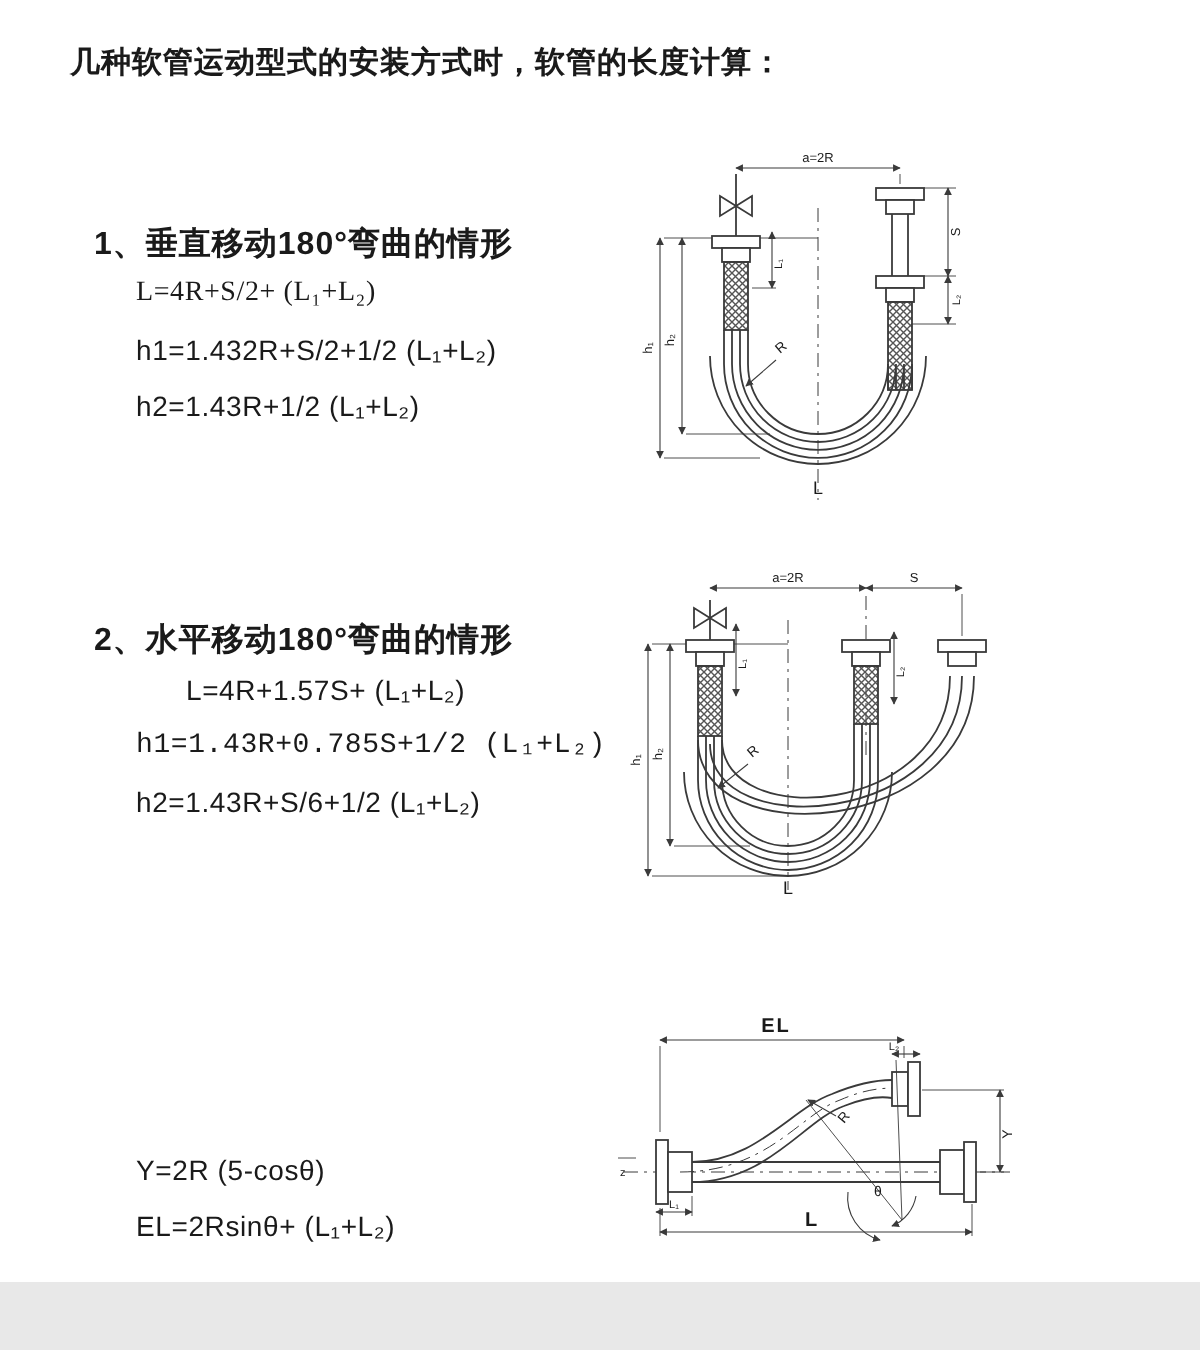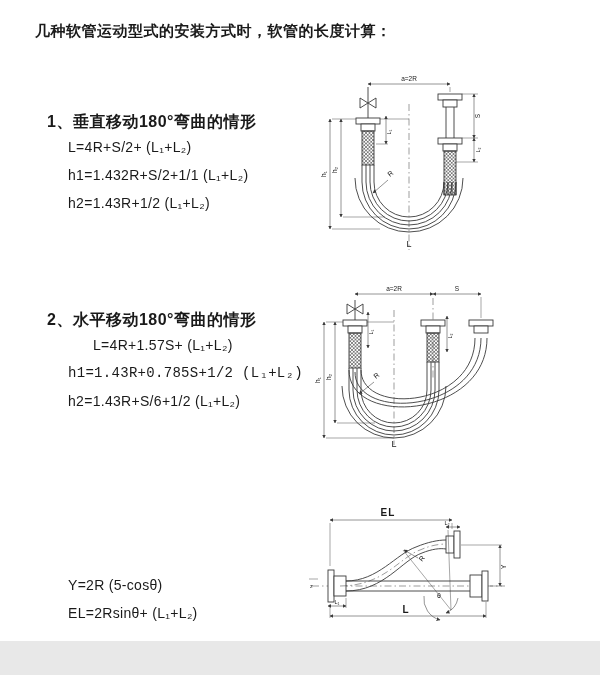--- a/index.html
+++ b/index.html
@@ -27,22 +27,22 @@
   svg .t10{font-size:10px;font-weight:bold;letter-spacing:1px;}
 </style>
 </head>
 <body>
 
 <div id="page">
 
   <div class="abs title" style="left:35px;top:22px;">几种软管运动型式的安装方式时，软管的长度计算：</div>
 
   <div class="abs heading" style="left:47px;top:112px;">1、垂直移动180°弯曲的情形</div>
-  <div class="abs formula" style="left:68px;top:139px;">L=4R+S/2+ (L₁+L₂)</div>
-  <div class="abs formula" style="left:68px;top:167px;">h1=1.432R+S/2+1/1 (L₁+L₂)</div>
+  <div class="abs formula" style="left:68px;top:139px;font-family:Liberation Serif, serif;">L=4R+S/2+ (L₁+L₂)</div>
+  <div class="abs formula" style="left:68px;top:167px;">h1=1.432R+S/2+1/2 (L₁+L₂)</div>
   <div class="abs formula" style="left:68px;top:195px;">h2=1.43R+1/2 (L₁+L₂)</div>
 
   <svg class="abs" style="left:310px;top:70px;" width="290" height="190" viewBox="0 0 290 190">
     <defs>
       <marker id="a1" viewBox="0 0 10 10" refX="9" refY="5" markerWidth="7" markerHeight="7" orient="auto-start-reverse">
         <path d="M0,0 L10,5 L0,10 z" fill="#3a3a3a"></path>
       </marker>
       <pattern id="hp1" width="3.5" height="3.5" patternUnits="userSpaceOnUse">
         <path d="M0,3.5 l3.5,-3.5 M0,0 l3.5,3.5" stroke="#555" stroke-width="0.7"></path>
       </pattern>

